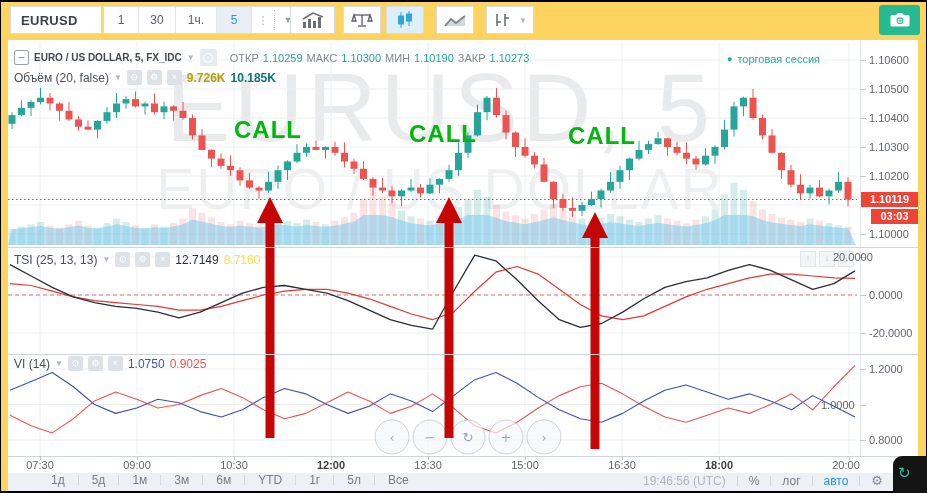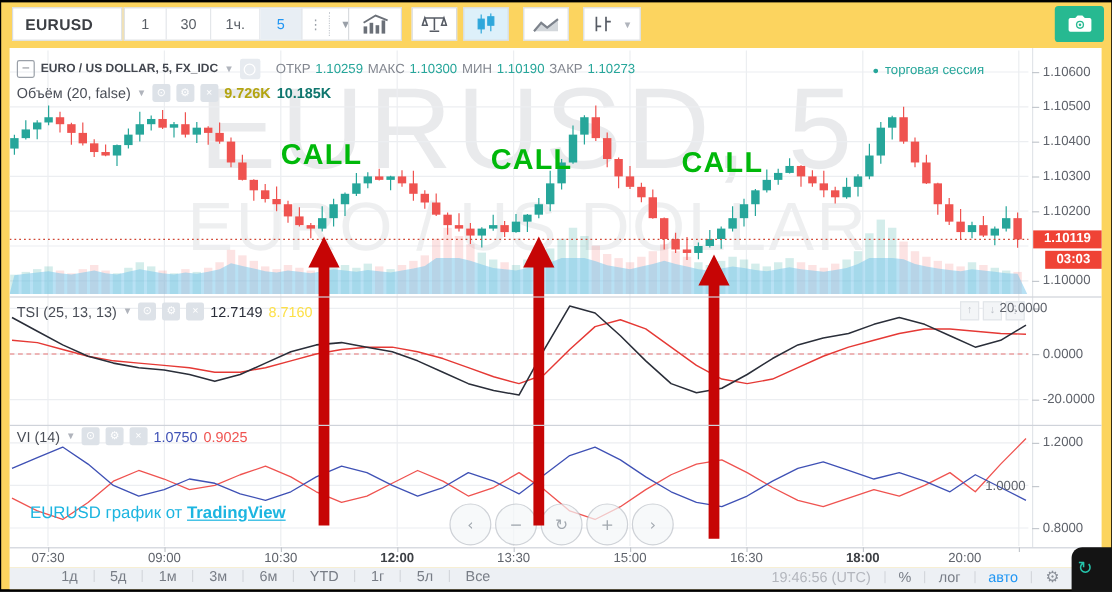--- a/index.html
+++ b/index.html
@@ -531,24 +531,20 @@
   <div class="legend vi-row">
     <span>VI (14)</span>
     <span class="caret">▼</span>
     <span class="chip">⊙</span>
     <span class="chip">⚙</span>
     <span class="chip">×</span>
     <span class="vi1">1.0750</span>
     <span class="vi2">0.9025</span>
   </div>
 
-  <div class="attr">
-    <span>EURUSD график от</span>
-    <a href="#">TradingView</a>
-  </div>
 
   <div id="calls">
       <div class="call" style="left: 268px; top: 130px;">CALL</div>
       <div class="call" style="left: 443px; top: 134px;">CALL</div>
       <div class="call" style="left: 602px; top: 136px;">CALL</div>
     </div>
 
   <div id="price-axis">
       <div class="ptick" style="left: 860px; top: 60px;"></div>
       <div class="plabel" style="left: 869px; top: 54px;">1.10600</div>
@@ -592,21 +588,21 @@
       <div class="tlabel bold" style="left: 309px;">12:00</div>
       <div class="ttick" style="left: 428px;"></div>
       <div class="tlabel" style="left: 406px;">13:30</div>
       <div class="ttick" style="left: 525px;"></div>
       <div class="tlabel" style="left: 503px;">15:00</div>
       <div class="ttick" style="left: 622px;"></div>
       <div class="tlabel" style="left: 600px;">16:30</div>
       <div class="ttick" style="left: 719px;"></div>
       <div class="tlabel bold" style="left: 697px;">18:00</div>
       <div class="ttick" style="left: 849px;"></div>
-      <div class="tlabel" style="left: 782px;">20:00</div>
+      <div class="tlabel" style="left: 824px;">20:00</div>
     </div>
 
   <div id="bottom-bar">
     <div id="ranges">
         <span class="range">1д</span>
         <div class="rdiv"></div>
         <span class="range">5д</span>
         <div class="rdiv"></div>
         <span class="range">1м</span>
         <div class="rdiv"></div>

